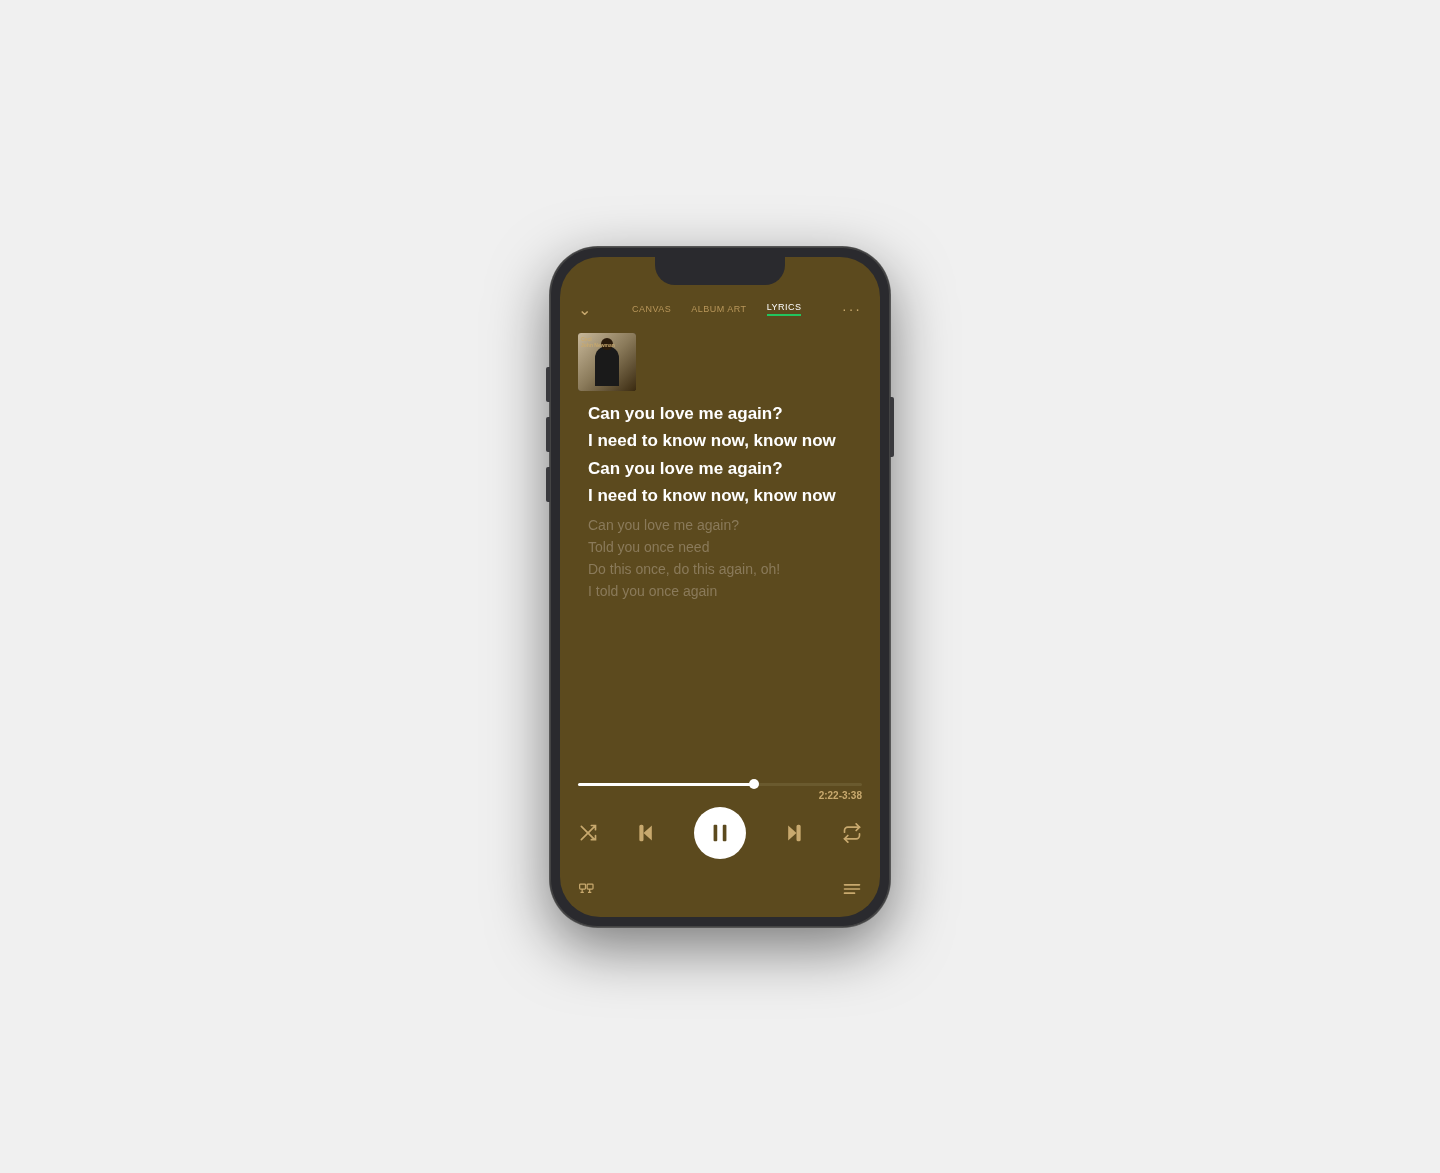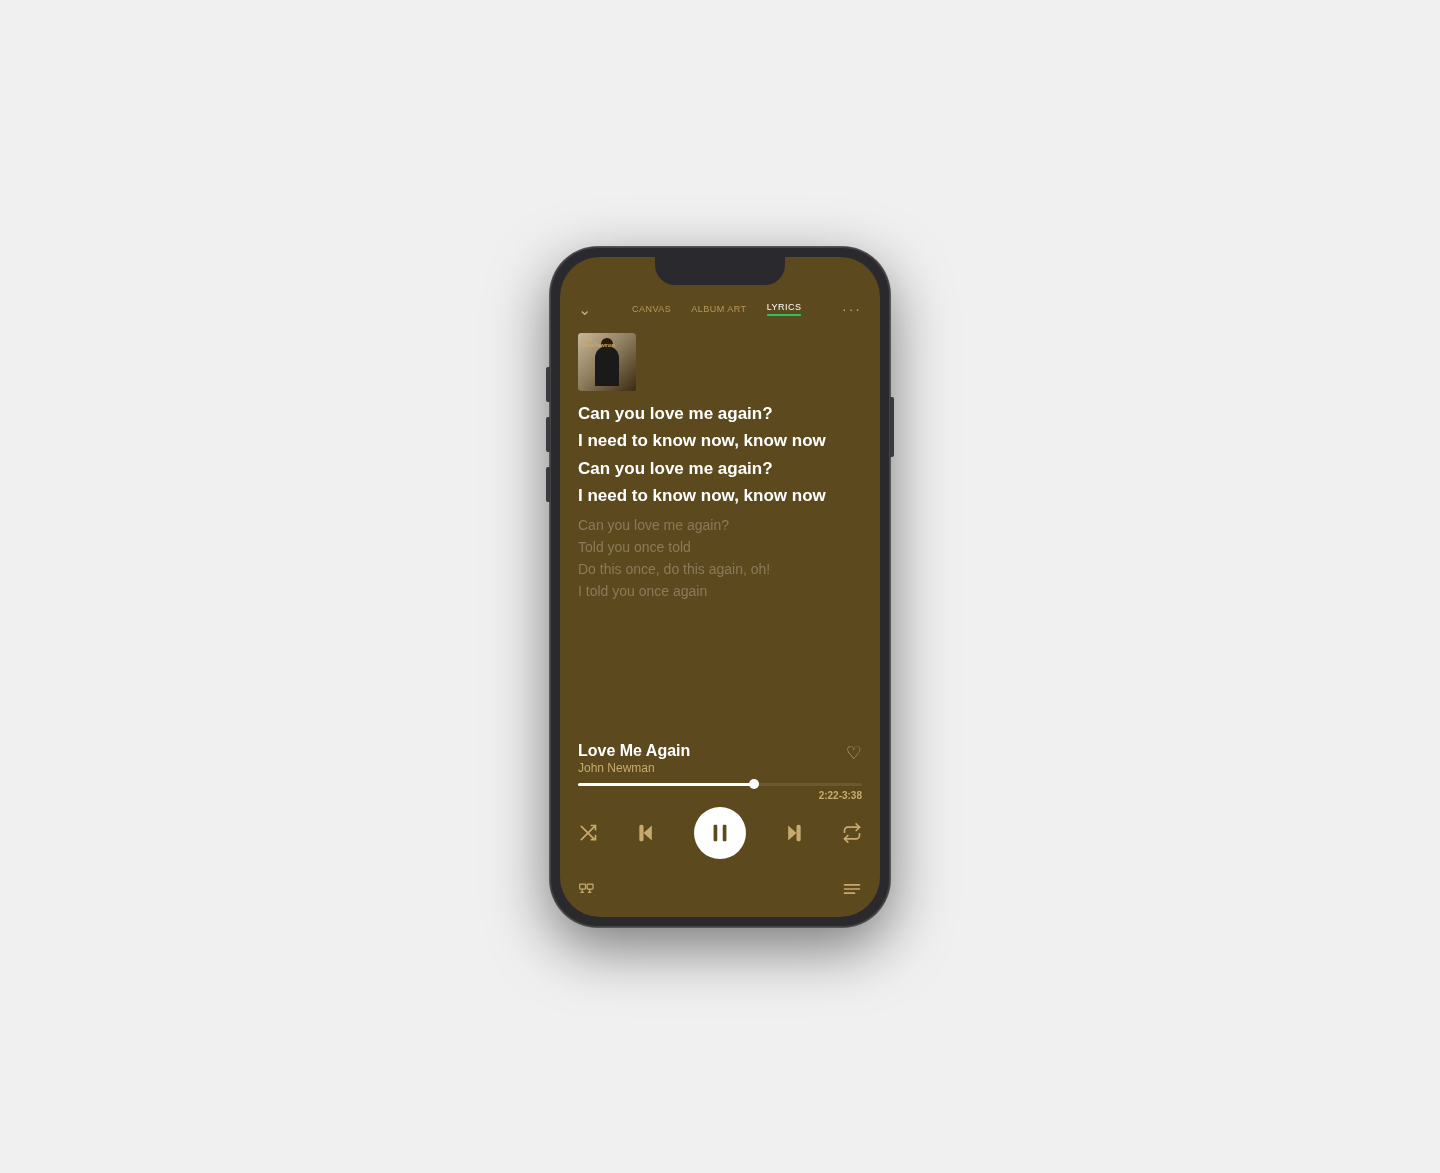--- a/index.html
+++ b/index.html
@@ -170,20 +170,21 @@
       color: #c8a96e;
       line-height: 1.2;
       font-weight: bold;
     }
 
     
     .lyrics-container {
       flex: 1;
       padding: 0 18px;
       overflow: hidden;
+      margin-left: 10px;
     }
 
     .lyric-line {
       display: block;
       margin-bottom: 2px;
       line-height: 1.5;
     }
 
     .lyric-line.active {
       font-size: 17px;
@@ -358,34 +359,27 @@
         </div>
       </div>
 
       <div class="lyrics-container">
         <span class="lyric-line active">Can you love me again?</span>
         <span class="lyric-line active">I need to know now, know now</span>
         <span class="lyric-line active">Can you love me again?</span>
         <span class="lyric-line active">I need to know now, know now</span>
         <div style="margin-top: 6px;">
           <span class="lyric-line dimmed">Can you love me again?</span>
-          <span class="lyric-line dimmed">Told you once told</span>
+          <span class="lyric-line dimmed">Told you once need</span>
           <span class="lyric-line dimmed">Do this once, do this again, oh!</span>
           <span class="lyric-line dimmed">I told you once again</span>
         </div>
       </div>
 
       <div class="player-section">
-        <div class="song-info">
-          <div>
-            <div class="song-title">Love Me Again</div>
-            <div class="song-artist">John Newman</div>
-          </div>
-          <span class="heart-icon">♡</span>
-        </div>
 
         <div class="progress-container">
           <div class="progress-bar">
             <div class="progress-fill">
               <div class="progress-thumb"></div>
             </div>
           </div>
           <div class="progress-times">
             <span class="time-text">2:22</span>
             <span class="time-text">-3:38</span>

